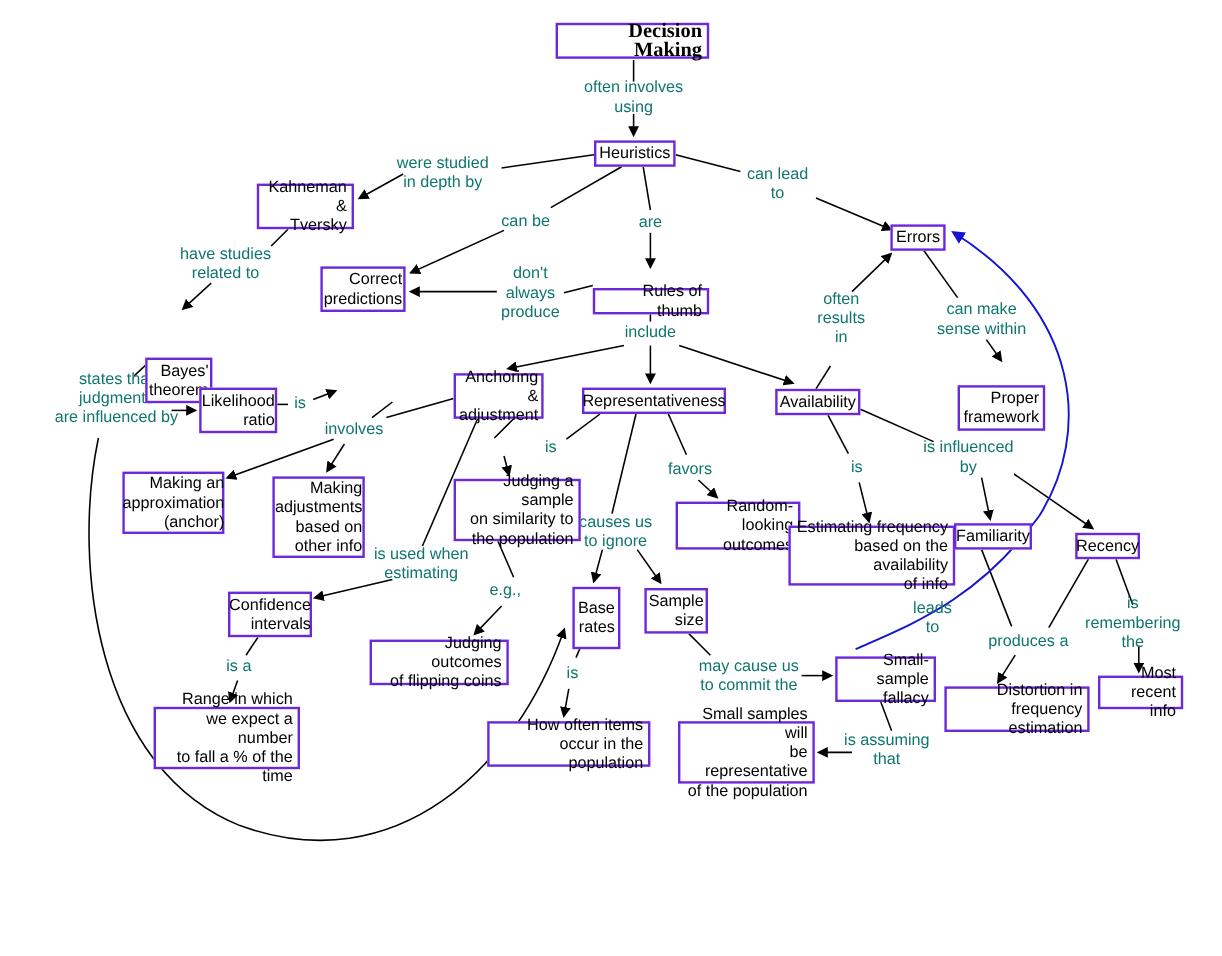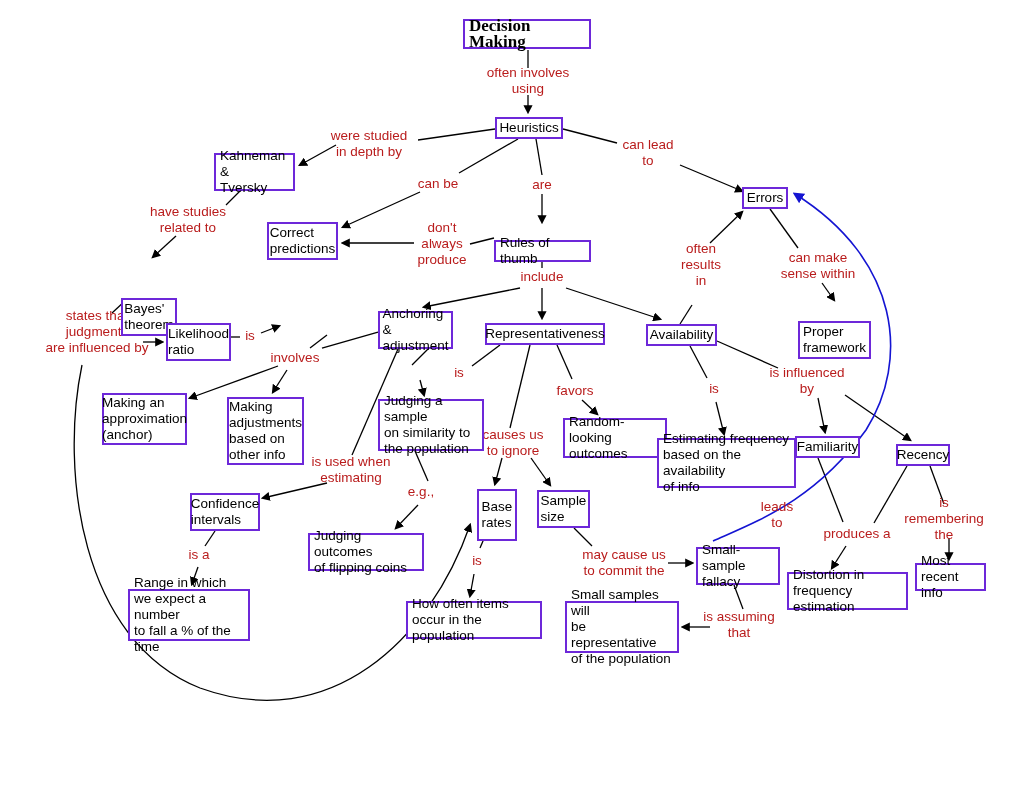--- a/index.html
+++ b/index.html
@@ -23,41 +23,41 @@
   }
   .node {
     position: absolute;
     box-sizing: border-box;
     border: 2px solid #6d28d9;
     background: #ffffff;
     color: #000000;
     font-family: "Liberation Sans", sans-serif;
     font-size: 13.5px;
     line-height: 16px;
-    text-align: left;
+    text-align: right;
     display: flex;
     align-items: center;
     justify-content: center;
     padding: 2px 4px;
     white-space: pre-line;
     z-index: 5;
   }
   .node.title {
     font-family: "Liberation Serif", serif;
     font-weight: bold;
     font-size: 17px;
     border-width: 2px;
     z-index: 6;
   }
   .edge-label {
     position: absolute;
     font-family: "Liberation Sans", sans-serif;
     font-size: 13.5px;
     line-height: 16px;
-    color: #b91c1c;
+    color: #0f766e;
     text-align: center;
     white-space: pre-line;
     background: transparent;
     z-index: 4;
     transform: translate(-50%, -50%);
     pointer-events: none;
   }
 </style>
 </head>
 <body>

